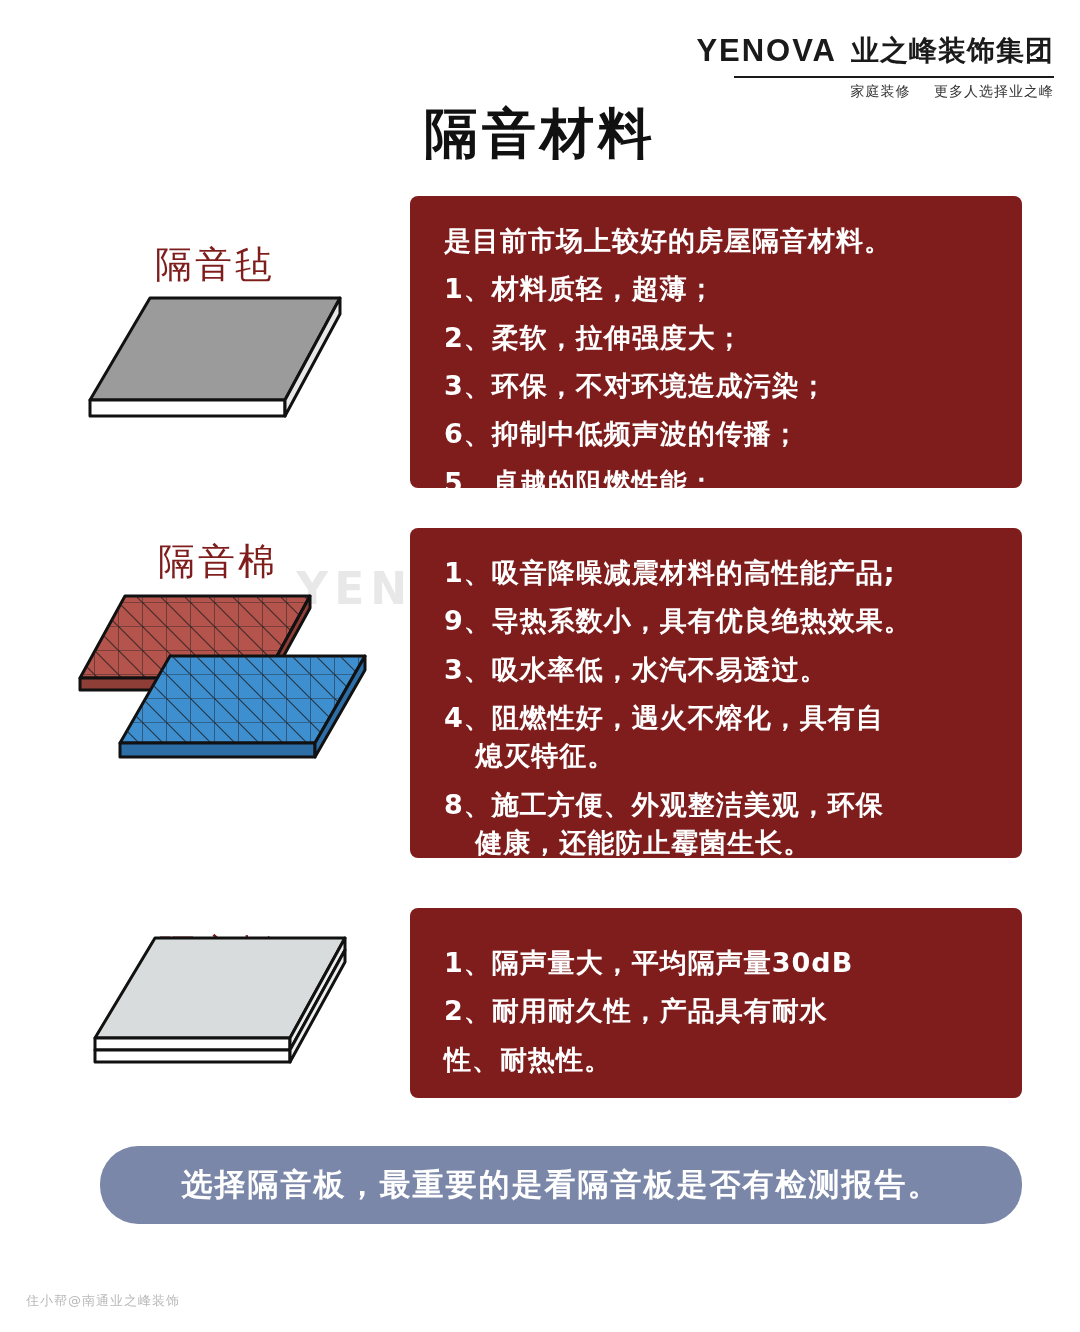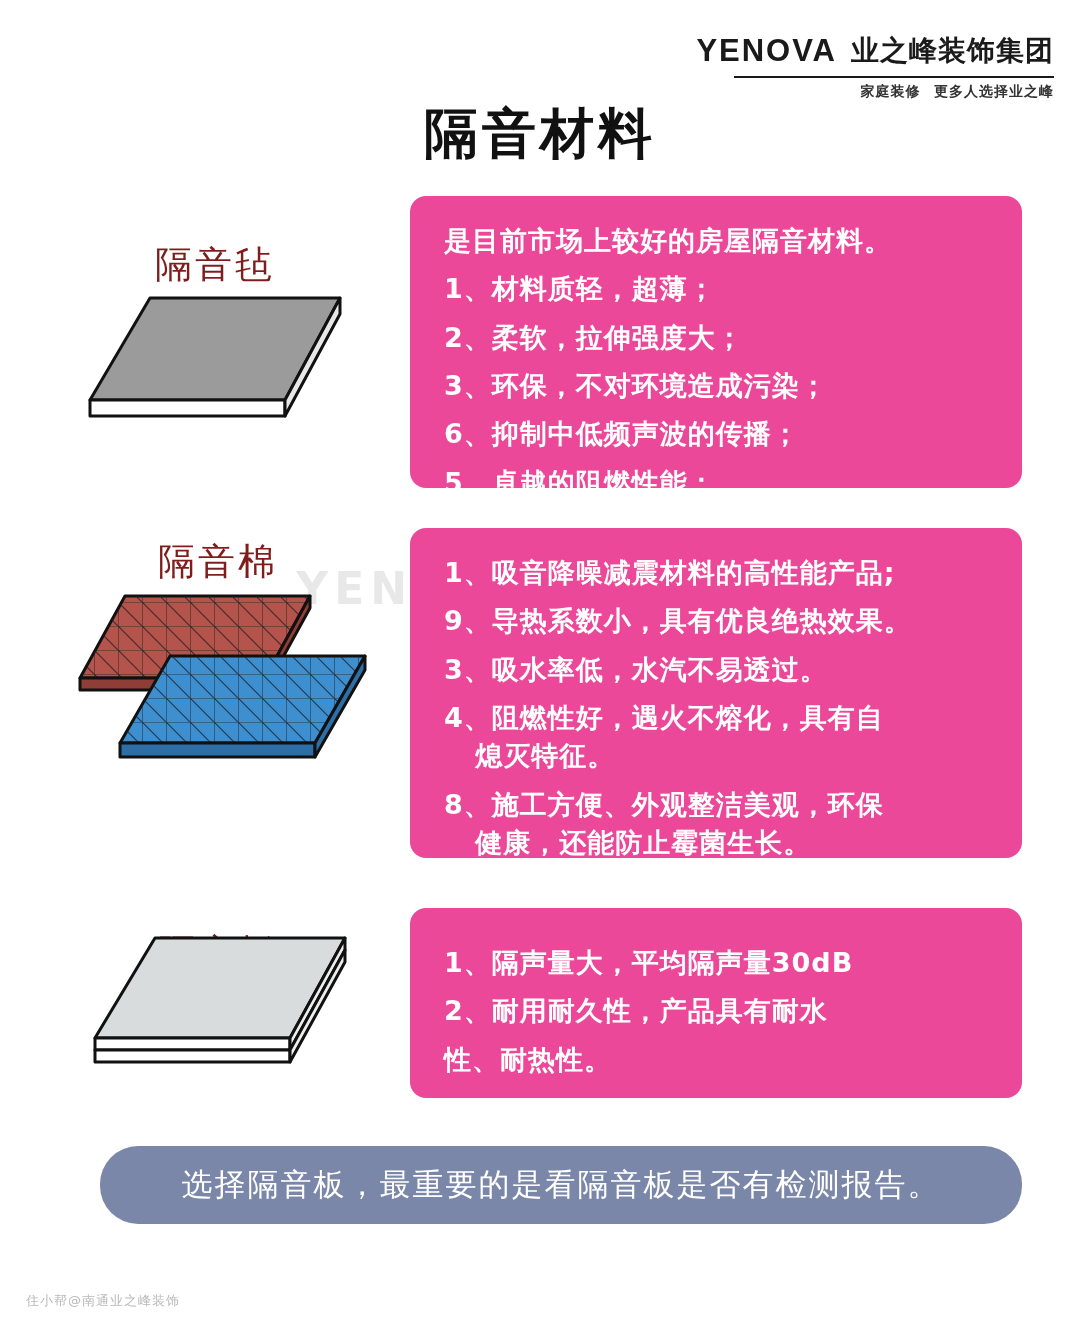--- a/index.html
+++ b/index.html
@@ -51,21 +51,21 @@
     background: #1a1a1a;
     margin: 6px 0 5px 0;
     width: 320px;
     margin-left: auto;
   }
   .brand-sub {
     font-size: 14px;
     color: #333;
     letter-spacing: 1px;
   }
-  .brand-sub span { margin-left: 8px; font-weight: bold; }
+  .brand-sub span { margin-left: 18px; }
 
   
   .title {
     position: absolute;
     top: 98px;
     left: 0;
     width: 1080px;
     text-align: center;
     font-size: 54px;
     font-weight: bold;
@@ -111,22 +111,22 @@
     position: absolute;
     font-size: 37px;
     font-weight: normal;
     color: #7f1d1d;
     letter-spacing: 3px;
   }
 
   
   .panel {
     position: absolute;
-    background: #ec4899;
-    border-radius: 16px;
+    background: #7f1d1d;
+    border-radius: 8px;
     color: #ffffff;
     box-sizing: border-box;
     padding: 26px 30px 20px 34px;
   }
   .panel p {
     margin: 0 0 10px 0;
     font-size: 27px;
     line-height: 1.42;
     letter-spacing: 1px;
     font-weight: bold;
@@ -143,21 +143,21 @@
     height: 78px;
     background: #7b87a8;
     border-radius: 38px;
     display: flex;
     align-items: center;
     justify-content: center;
   }
   .footer-banner span {
     color: #fff;
     font-size: 31px;
-    font-weight: normal;
+    font-weight: bold;
     letter-spacing: 2px;
   }
 
   
   .illus { position: absolute; }
 </style>
 </head>
 <body>
 
 <div class="page">

